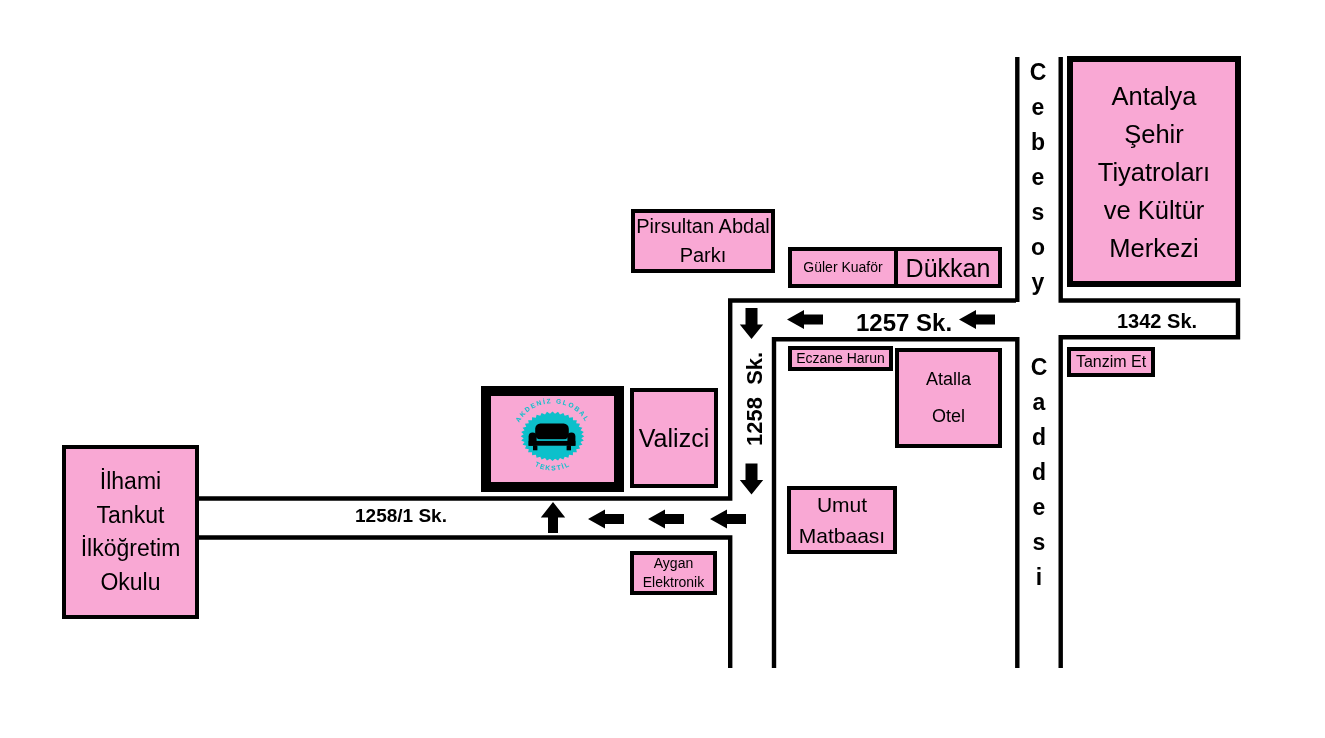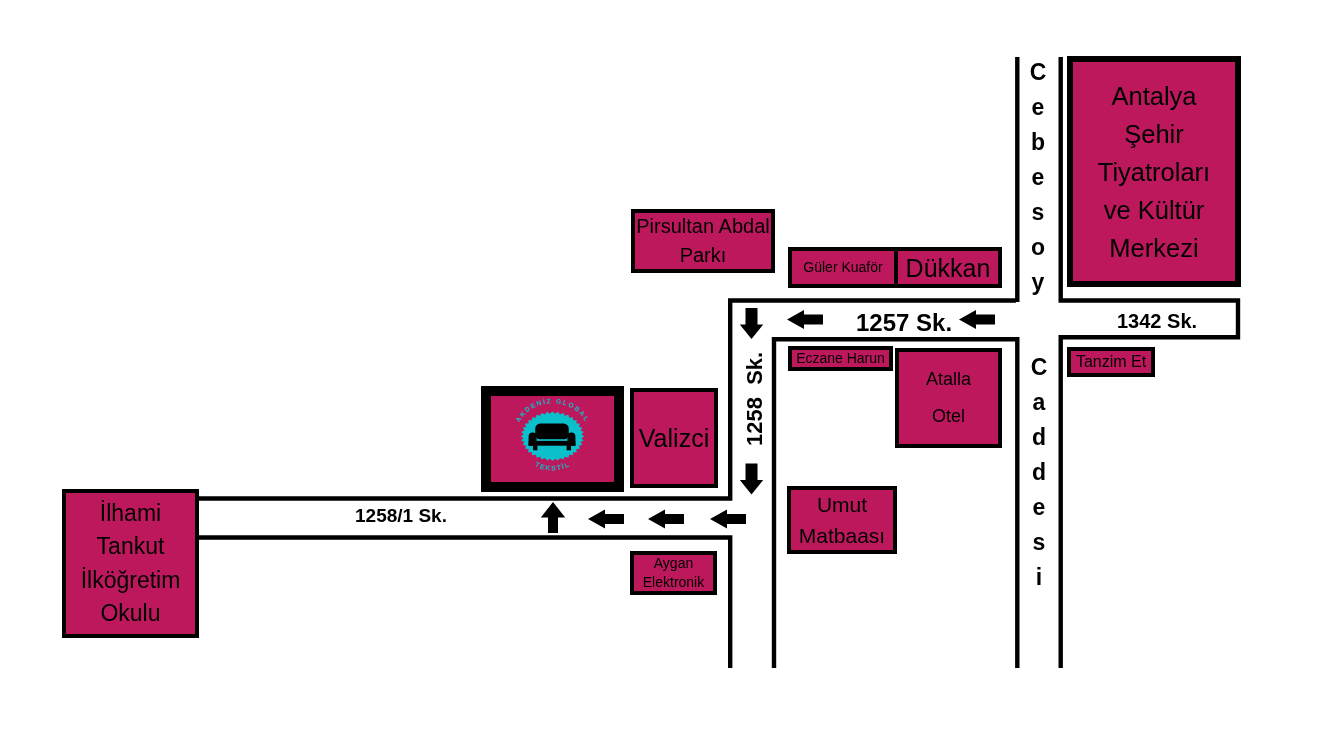--- a/index.html
+++ b/index.html
@@ -1,19 +1,19 @@
 <!DOCTYPE html>
 <html lang="tr"><head>
 <meta charset="utf-8">
 <title>Kroki</title>
 <style>
   html,body{margin:0;padding:0;background:#fff;}
   #map{position:relative;width:1325px;height:738px;background:#fff;overflow:hidden;
        font-family:"Liberation Sans",sans-serif;color:#000;}
-  .box{position:absolute;background:#be185d;border:4px solid #000;box-sizing:border-box;
+  .box{position:absolute;background:#f9a8d4;border:4px solid #000;box-sizing:border-box;
        display:flex;flex-direction:column;align-items:center;justify-content:center;
        text-align:center;line-height:1.2;}
   .st{position:absolute;font-weight:bold;white-space:nowrap;}
   .vl{position:absolute;font-weight:bold;font-size:23px;width:40px;text-align:center;}
 </style>
 </head>
 <body>
 <div id="map">
 
   <svg width="1325" height="738" viewBox="0 0 1325 738" style="position:absolute;left:0;top:0;">
@@ -56,21 +56,21 @@
   <div class="box" style="left:788px;top:346px;width:105px;height:25px;font-size:14px;">Eczane Harun</div>
 
   <div class="box" style="left:895px;top:348px;width:107px;height:100px;font-size:18px;line-height:37px;">Atalla<br>Otel</div>
 
   <div class="box" style="left:1067px;top:347px;width:88px;height:30px;font-size:16px;">Tanzim Et</div>
 
   <div class="box" style="left:787px;top:486px;width:110px;height:68px;font-size:21px;line-height:31px;">Umut<br>Matbaası</div>
 
   <div class="box" style="left:630px;top:388px;width:88px;height:100px;font-size:25px;">Valizci</div>
 
-  <div class="box" style="left:62px;top:445px;width:137px;height:149px;font-size:23px;line-height:33.5px;margin-top:44px;">İlhami<br>Tankut<br>İlköğretim<br>Okulu</div>
+  <div class="box" style="left:62px;top:445px;width:137px;height:174px;font-size:23px;line-height:33.5px;">İlhami<br>Tankut<br>İlköğretim<br>Okulu</div>
 
 
   <div class="box" style="left:630px;top:551px;width:87px;height:44px;font-size:14px;line-height:19px;">Aygan<br>Elektronik</div>
 
   <div class="box" style="left:481px;top:386px;width:143px;height:106px;border-width:10px;"></div>
 
   <svg width="1325" height="738" viewBox="0 0 1325 738" style="position:absolute;left:0;top:0;">
     <defs>
       <path id="arcTop" d="M 518.7,423.8 A 36.5,33 0 0 1 586.3,423.8"></path>
       <path id="arcBot" d="M 529.5,462.2 A 35,33.5 0 0 0 575.5,462.2"></path>

